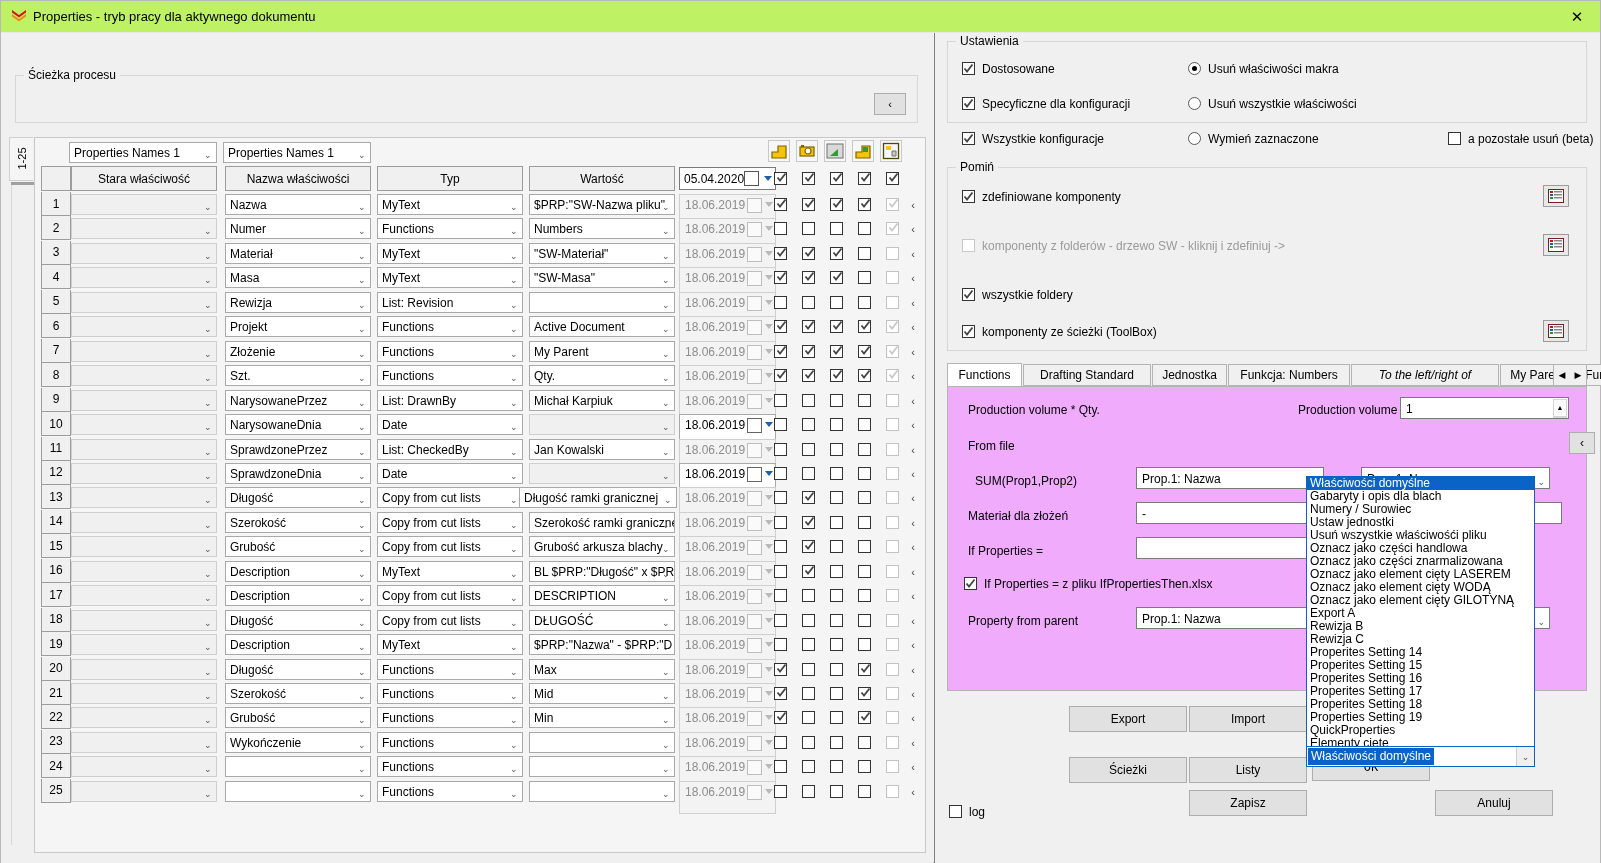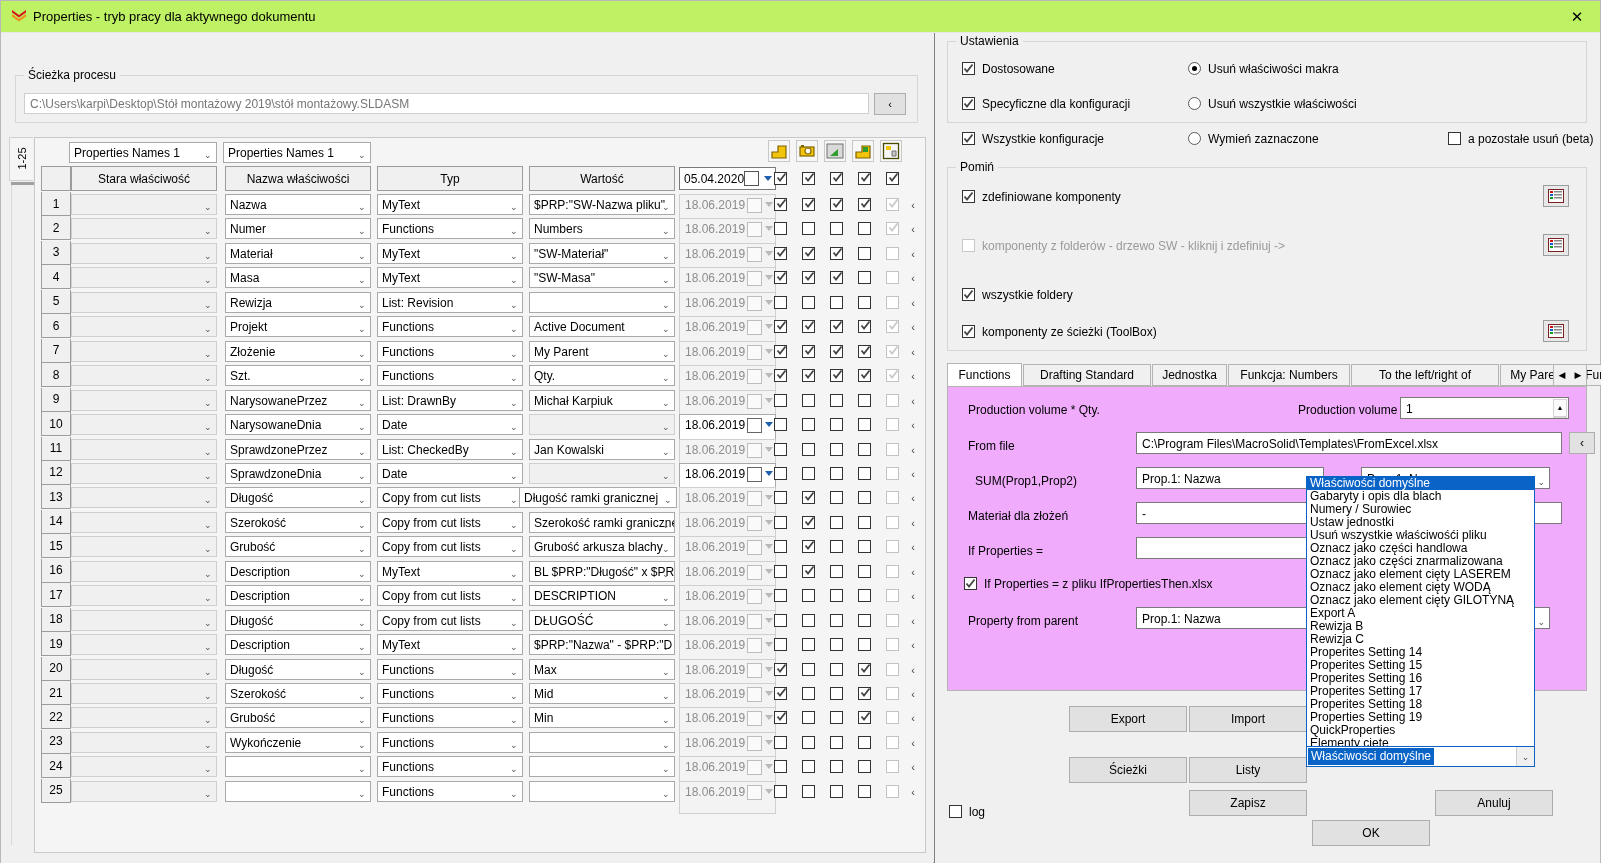--- a/index.html
+++ b/index.html
@@ -125,21 +125,20 @@
     </span>
     <span class="title-text">Properties  - tryb pracy dla aktywnego dokumentu</span>
     <div class="close-btn">✕</div>
   </div>
 
   <div class="leftpanel">
 
 
     <div class="group grp-path">
       <span class="glabel">Ścieżka procesu</span>
-      <div class="pathbox">C:\Users\karpi\Desktop\Stół montażowy 2019\stół montażowy.SLDASM</div>
       <div class="pathbtn">‹</div>
     </div>
 
     <div class="vtab">
         <span>1-25</span>
       </div>
     <div class="vtab-line"></div>
     <div class="vtab-rail"></div>
 
     <div class="tablewrap">
@@ -777,21 +776,21 @@
         </div>
         <div class="tab" style="left: 76px; width: 128px;">
           <span>Drafting Standard</span>
         </div>
         <div class="tab" style="left: 205px; width: 75px;">
           <span>Jednostka</span>
         </div>
         <div class="tab" style="left: 281px; width: 122px;">
           <span>Funkcja: Numbers</span>
         </div>
-        <div class="tab" style="left: 404px; width: 148px;">
+        <div class="tab" style="left: 404px; width: 148px; font-style: italic;">
           <span>To the left/right of</span>
         </div>
         <div class="tab" style="left: 553px; width: 75px;">
           <span>My Parent</span>
         </div>
         <div class="tab" style="left: 629px; width: 135px;">
           <span>Funkcja: OnDemand1</span>
         </div>
         <div class="tabspin" style="left: 606px;">
           <span>◀</span>
@@ -804,21 +803,20 @@
       <span class="lbl" style="left:350px;top:16px;">Production volume =</span>
       <div class="txt" style="left:452px;top:10px;width:169px;">
         <span>1</span>
         <span class="spin">
             <div>▲</div>
             <div>▼</div>
           </span>
       </div>
 
       <span class="lbl" style="left:20px;top:52px;">From file</span>
-      <div class="txt" style="left:188px;top:45px;width:426px;">C:\Program Files\MacroSolid\Templates\FromExcel.xlsx</div>
       <div class="btn" style="left:621px;top:45px;width:26px;height:22px;">‹</div>
 
       <span class="lbl" style="left:20px;top:87px;margin-left:7px;">SUM(Prop1,Prop2)</span>
       <div class="cmb" style="left:188px;top:80px;width:188px;">
         <span>Prop.1: Nazwa</span>
         <span class="arw chev">⌄</span>
       </div>
       <span class="lbl" style="left:388px;top:87px;">+</span>
       <div class="cmb" style="left:413px;top:80px;width:189px;">
         <span>Prop.1: Nazwa</span>
@@ -844,21 +842,21 @@
         <span class="arw chev">⌄</span>
       </div>
     </div>
 
     <div class="btn" style="left:134px;top:673px;width:118px;height:26px;">Export</div>
     <div class="btn" style="left:254px;top:673px;width:118px;height:26px;">Import</div>
     <div class="btn" style="left:134px;top:724px;width:118px;height:26px;">Ścieżki</div>
     <div class="btn" style="left:254px;top:724px;width:118px;height:26px;">Listy</div>
 
     <div class="btn" style="left:254px;top:757px;width:118px;height:26px;">Zapisz</div>
-    <div class="btn" style="left:377px;top:787px;width:118px;height:26px;">OK</div>
+    <div class="btn" style="left:377px;top:722px;width:118px;height:26px;font-family:Liberation Mono, monospace;">OK</div>
     <div class="btn" style="left:500px;top:757px;width:118px;height:26px;">Anuluj</div>
 
     <span class="ck off" style="left:14px;top:772px;">
       <span class="box"></span>
       <span>log</span>
     </span>
   </div>
 
   <div class="ddlist" id="ddlist">
       <div class="it sel">Właściwości domyślne</div>

